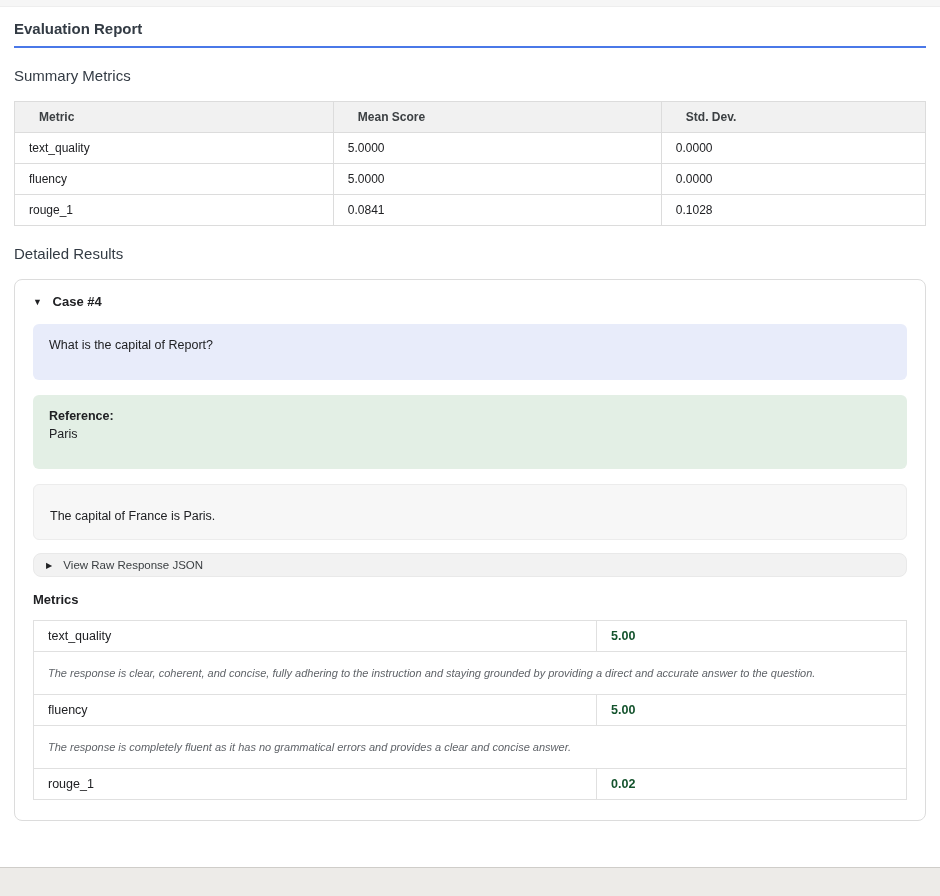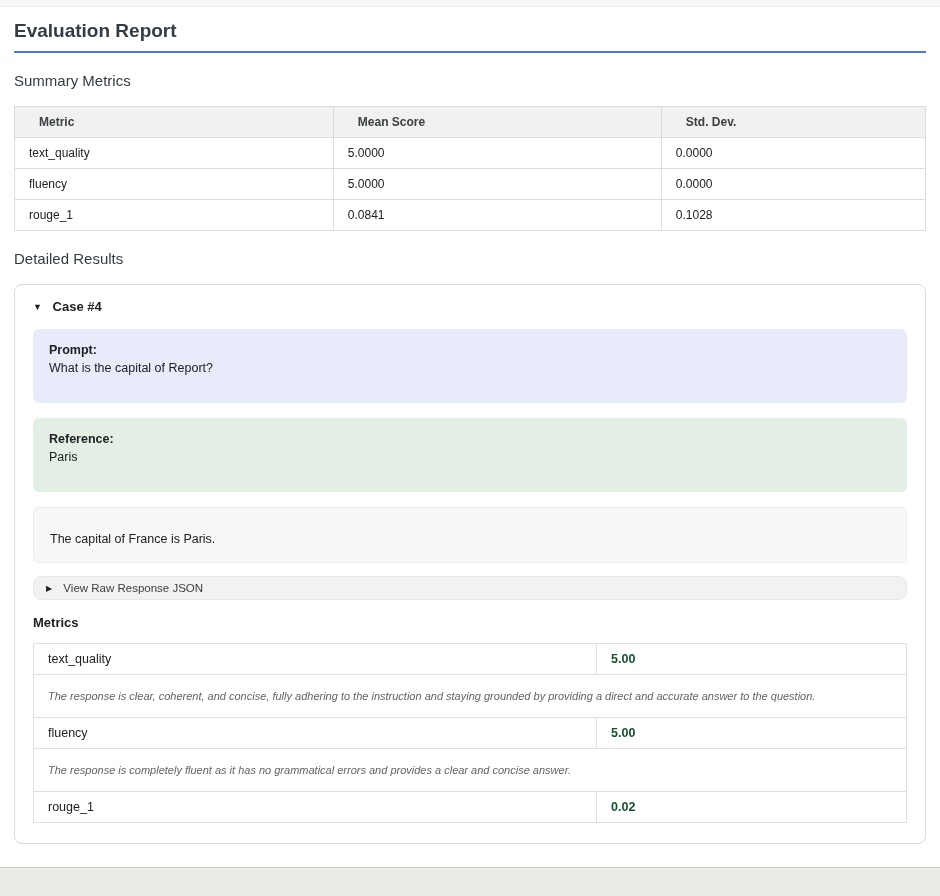--- a/index.html
+++ b/index.html
@@ -18,21 +18,21 @@
   }
   .top-strip {
     height: 7px;
     background: #f6f6f6;
     border-bottom: 1px solid #eeeeee;
   }
   .content { padding: 0 14px; }
 
   h1.report-title {
     margin-top: 13px;
-    font-size: 19px;
+    font-size: 15px;
     font-weight: bold;
     color: #333b44;
     padding-bottom: 9px;
     border-bottom: 2px solid #4a78e8;
   }
   h2.section-heading {
     margin-top: 19px;
     margin-bottom: 17px;
     font-size: 15px;
     font-weight: normal;
@@ -187,21 +187,20 @@
 
     <h2 class="section-heading">Detailed Results</h2>
 
     <details class="case-card" open="">
       <summary>
         <span class="caret">▼</span>
         <span>Case #4</span>
       </summary>
 
       <div class="io-box prompt-box">
-        <div class="io-label">Prompt:</div>
         <div>What is the capital of Report?</div>
       </div>
 
       <div class="io-box reference-box">
         <div class="io-label">Reference:</div>
         <div>Paris</div>
       </div>
 
       <div class="io-box candidate-box">
         <div>The capital of France is Paris.</div>

